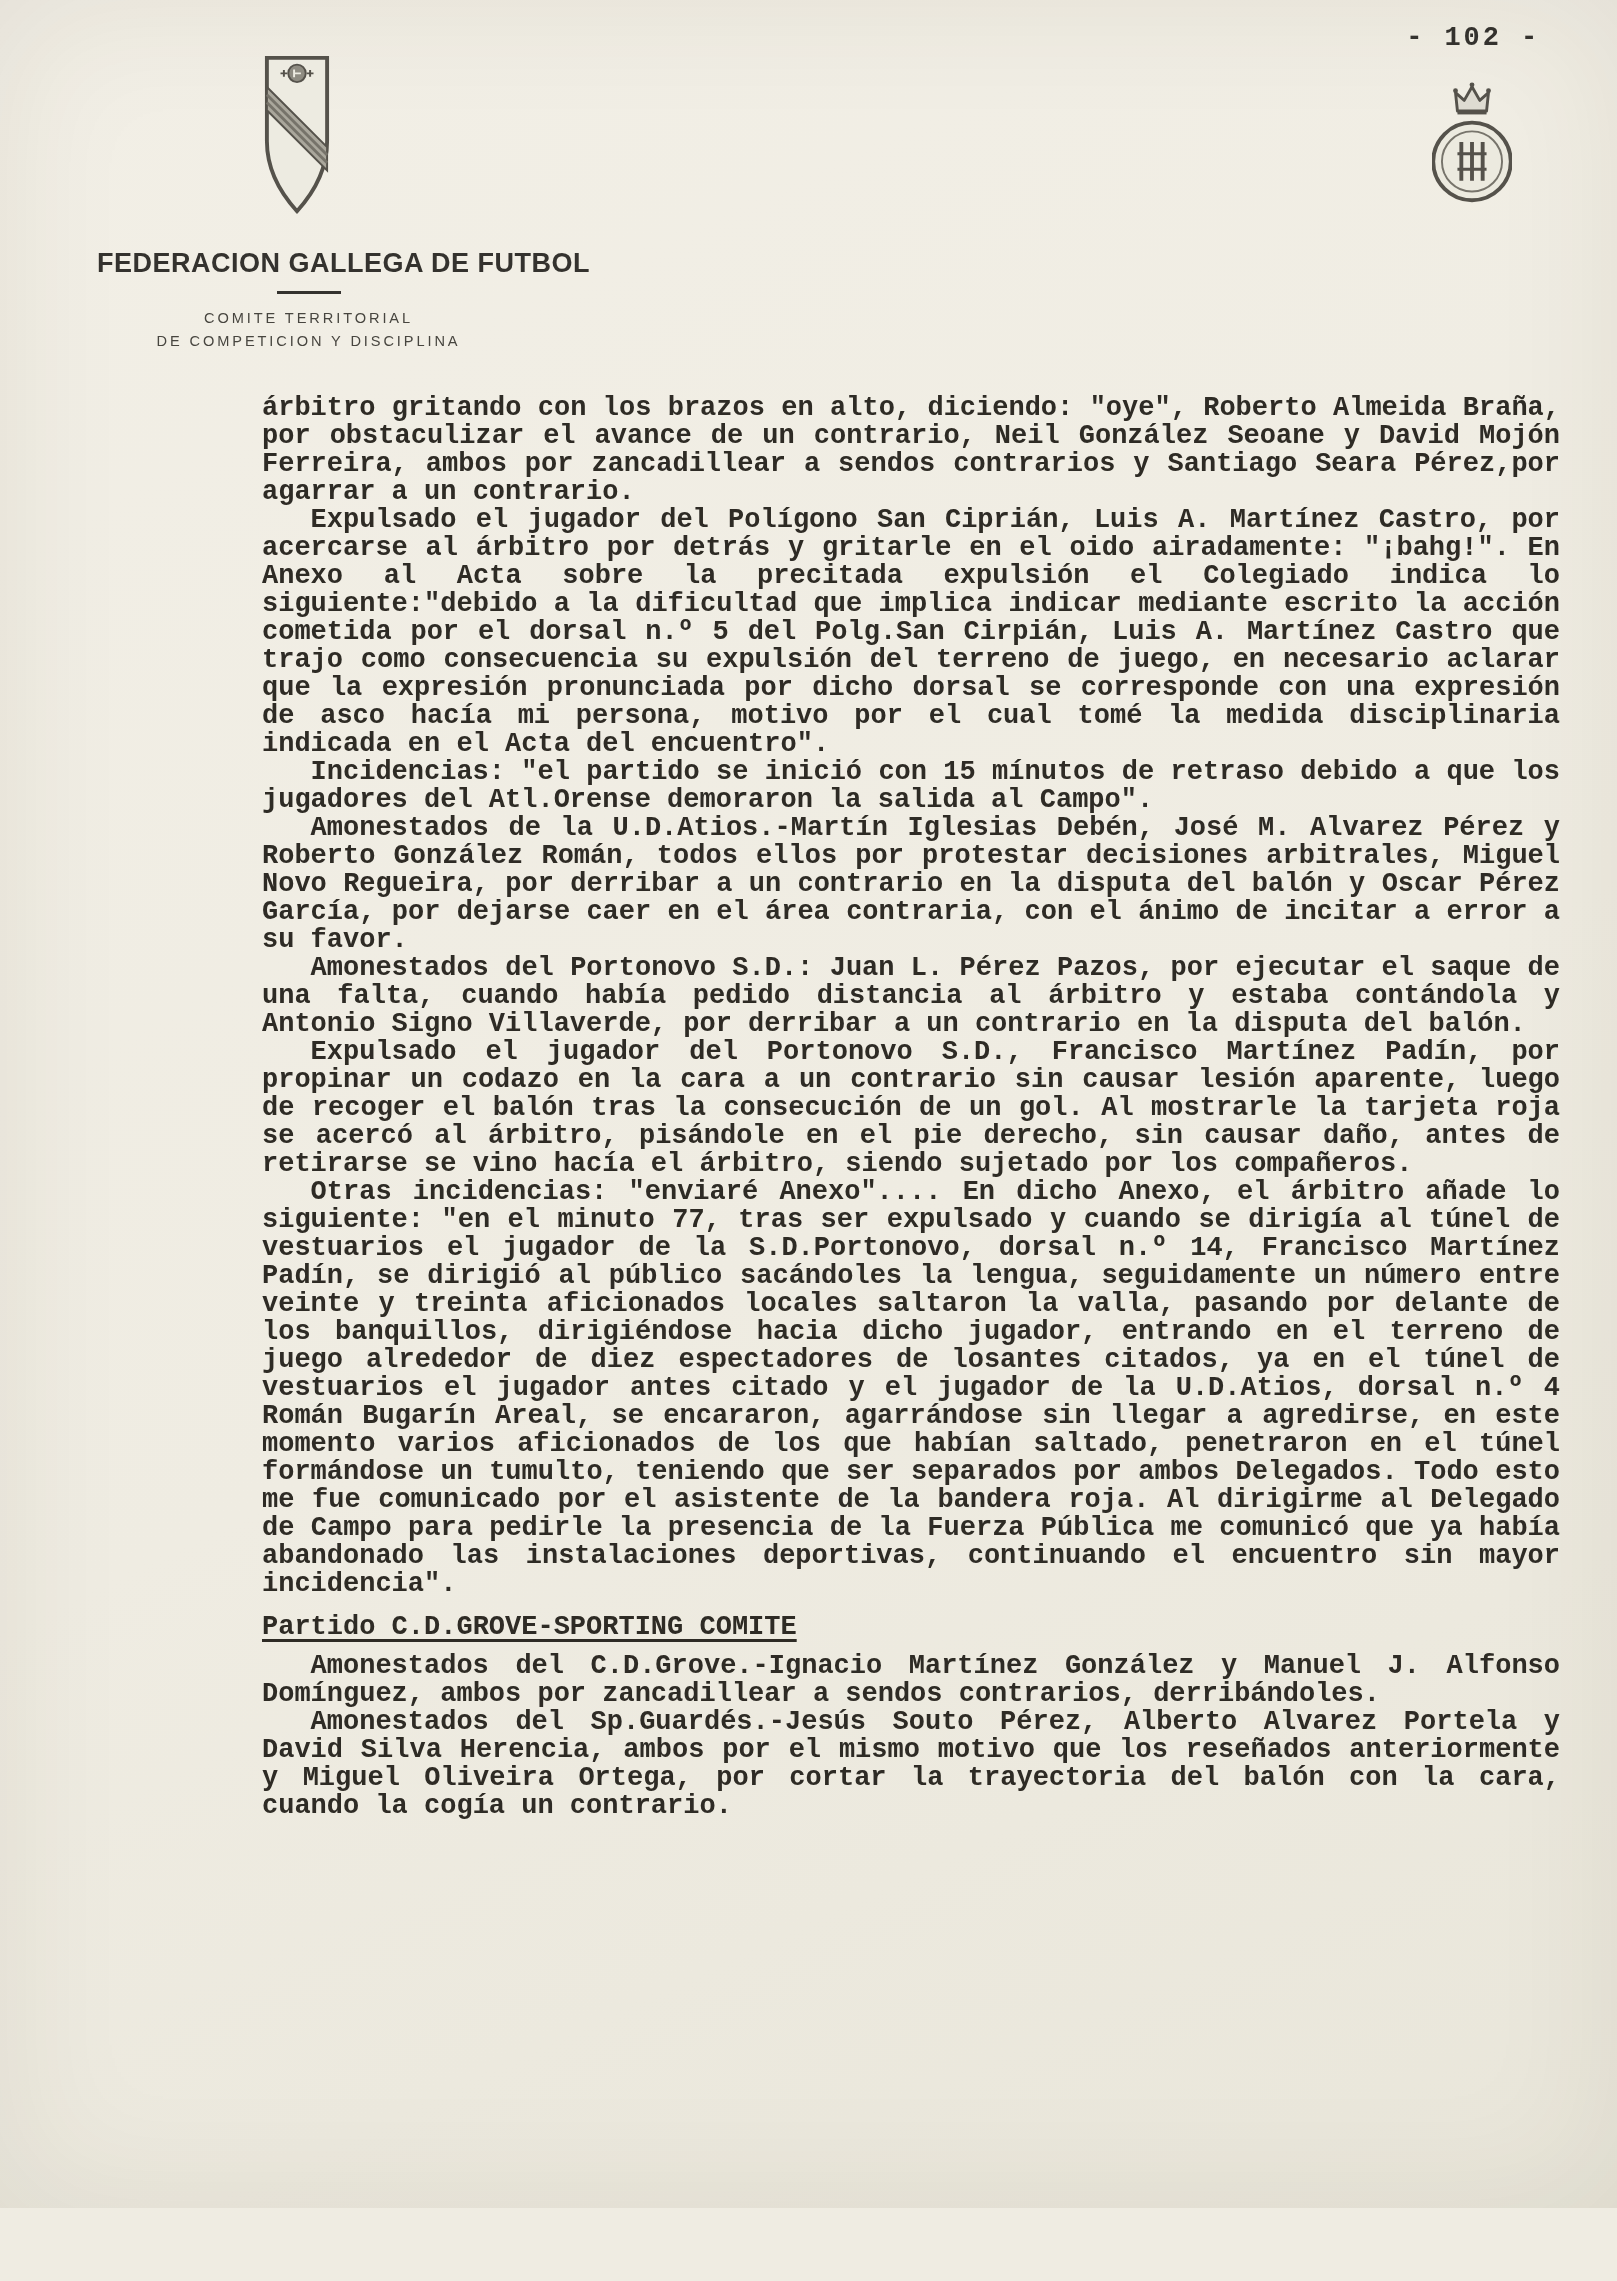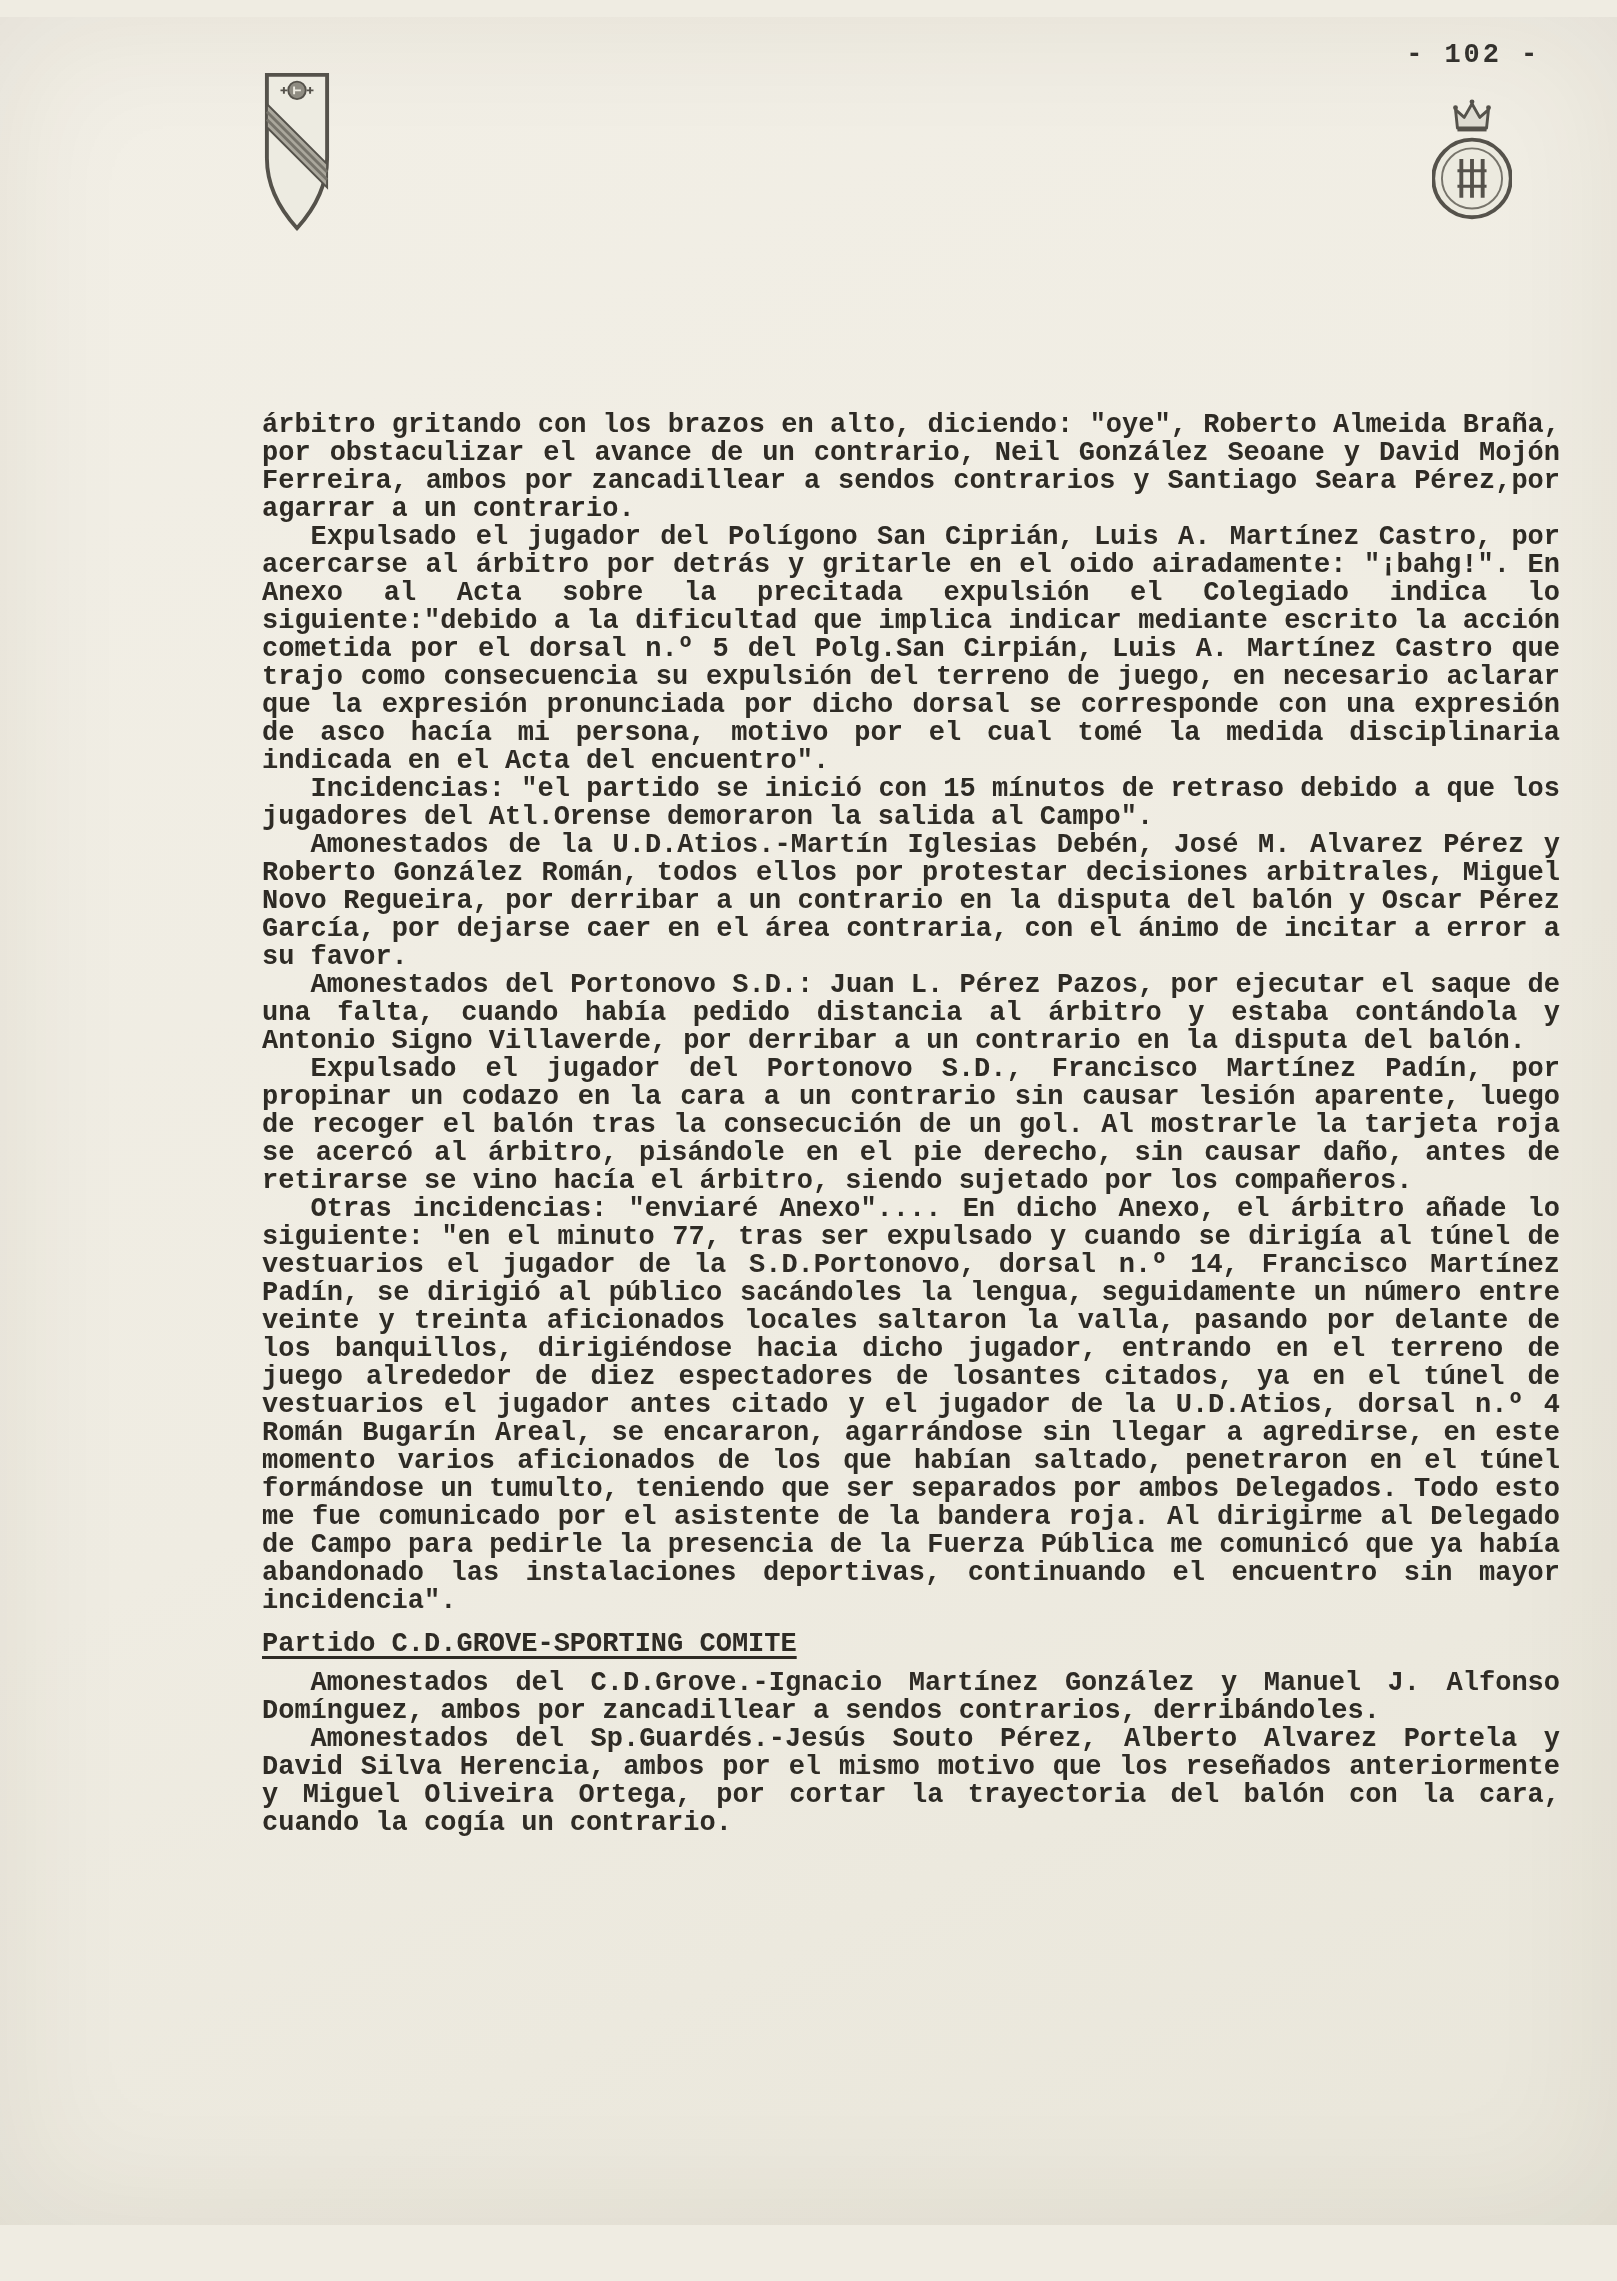--- a/index.html
+++ b/index.html
@@ -8,21 +8,21 @@
     --paper2: #e9e6da;
     --ink: #2e2b25;
     --header_ink: #34322e;
     --crest_line: #55524b;
   }
   html, body { margin: 0; padding: 0; background: var(--paper); }
   .page {
     position: relative;
     width: 1618px;
     height: 2208px;
-    margin: 17px auto;
+    margin: 0 auto;
     background: linear-gradient(155deg, #f2efe6 0%, var(--paper) 55%, var(--paper2) 100%);
     box-shadow: inset 0 0 136px rgba(60,50,20,0.08);
     overflow: hidden;
     font-family: "Liberation Mono", "DejaVu Sans Mono", monospace;
     color: var(--ink);
   }
   .page-number {
     position: absolute;
     top: 23px;
     right: 78px;
@@ -109,20 +109,26 @@
       <circle cx="41" cy="5" r="2.5" fill="#55524b"></circle>
       <circle cx="58" cy="11" r="2.5" fill="#55524b"></circle>
       <path d="M26 34 H56" stroke="#55524b" stroke-width="3"></path>
       <circle cx="41" cy="84" r="40" fill="#eceadf" stroke="#55524b" stroke-width="4"></circle>
       <circle cx="41" cy="84" r="31" fill="none" stroke="#77746b" stroke-width="2"></circle>
       <path d="M30 64 V104 M41 64 V104 M52 64 V104" stroke="#55524b" stroke-width="4" fill="none"></path>
       <path d="M26 76 H56 M26 92 H56" stroke="#55524b" stroke-width="3" fill="none"></path>
     </svg>
   </div>
 
+  <div class="letterhead">
+    <div class="org-name">FEDERACION GALLEGA DE FUTBOL</div>
+    <div class="org-rule"></div>
+    <div class="dept">COMITE TERRITORIAL</div>
+    <div class="dept">DE COMPETICION Y DISCIPLINA</div>
+  </div>
 
   <div class="body-text">
     <p class="para no-indent">árbitro gritando con los brazos en alto, diciendo: "oye", Roberto Almeida Braña, por obstaculizar el avance de un contrario, Neil González Seoane y David Mojón Ferreira, ambos por zancadillear a sendos contrarios y Santiago Seara Pérez,por agarrar a un contrario.</p>
     <p class="para">Expulsado el jugador del Polígono San Ciprián, Luis A. Martínez Castro, por acercarse al árbitro por detrás y gritarle en el oido airadamente: "¡bahg!". En Anexo al Acta sobre la precitada expulsión el Colegiado indica lo siguiente:"debido a la dificultad que implica indicar mediante escrito la acción cometida por el dorsal n.º 5 del Polg.San Cirpián, Luis A. Martínez Castro que trajo como consecuencia su expulsión del terreno de juego, en necesario aclarar que la expresión pronunciada por dicho dorsal se corresponde con una expresión de asco hacía mi persona, motivo por el cual tomé la medida disciplinaria indicada en el Acta del encuentro".</p>
     <p class="para">Incidencias: "el partido se inició con 15 mínutos de retraso debido a que los jugadores del Atl.Orense demoraron la salida al Campo".</p>
     <p class="para">Amonestados de la U.D.Atios.-Martín Iglesias Debén, José M. Alvarez Pérez y Roberto González Román, todos ellos por protestar decisiones arbitrales, Miguel Novo Regueira, por derribar a un contrario en la disputa del balón y Oscar Pérez García, por dejarse caer en el área contraria, con el ánimo de incitar a error a su favor.</p>
     <p class="para">Amonestados del Portonovo S.D.: Juan L. Pérez Pazos, por ejecutar el saque de una falta, cuando había pedido distancia al árbitro y estaba contándola y Antonio Signo Villaverde, por derribar a un contrario en la disputa del balón.</p>
     <p class="para">Expulsado el jugador del Portonovo S.D., Francisco Martínez Padín, por propinar un codazo en la cara a un contrario sin causar lesión aparente, luego de recoger el balón tras la consecución de un gol. Al mostrarle la tarjeta roja se acercó al árbitro, pisándole en el pie derecho, sin causar daño, antes de retirarse se vino hacía el árbitro, siendo sujetado por los compañeros.</p>
     <p class="para">Otras incidencias: "enviaré Anexo".... En dicho Anexo, el árbitro añade lo siguiente: "en el minuto 77, tras ser expulsado y cuando se dirigía al túnel de vestuarios el jugador de la S.D.Portonovo, dorsal n.º 14, Francisco Martínez Padín, se dirigió al público sacándoles la lengua, seguidamente un número entre veinte y treinta aficionados locales saltaron la valla, pasando por delante de los banquillos, dirigiéndose hacia dicho jugador, entrando en el terreno de juego alrededor de diez espectadores de losantes citados, ya en el túnel de vestuarios el jugador antes citado y el jugador de la U.D.Atios, dorsal n.º 4 Román Bugarín Areal, se encararon, agarrándose sin llegar a agredirse, en este momento varios aficionados de los que habían saltado, penetraron en el túnel formándose un tumulto, teniendo que ser separados por ambos Delegados. Todo esto me fue comunicado por el asistente de la bandera roja. Al dirigirme al Delegado de Campo para pedirle la presencia de la Fuerza Pública me comunicó que ya había abandonado las instalaciones deportivas, continuando el encuentro sin mayor incidencia".</p>
     <p class="para heading">Partido C.D.GROVE-SPORTING COMITE</p>

